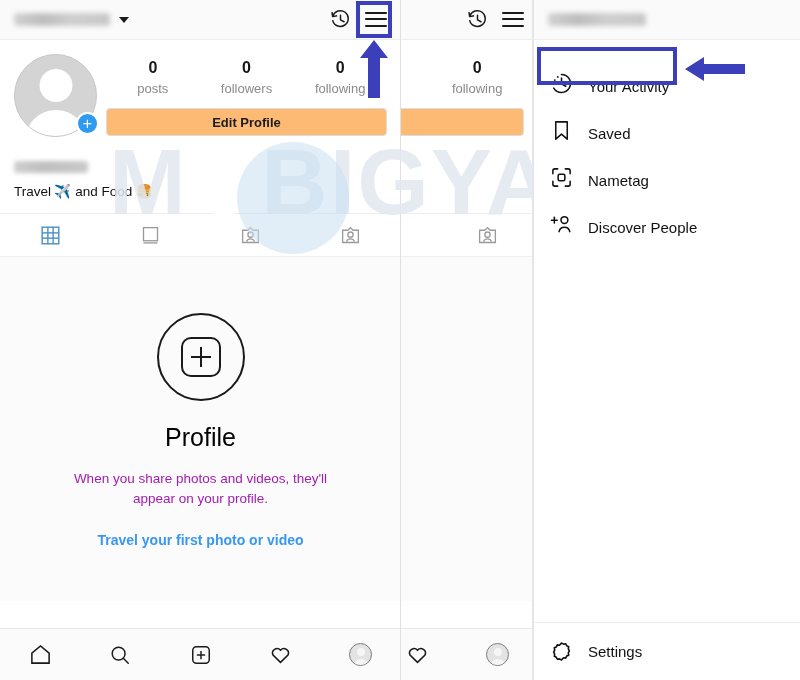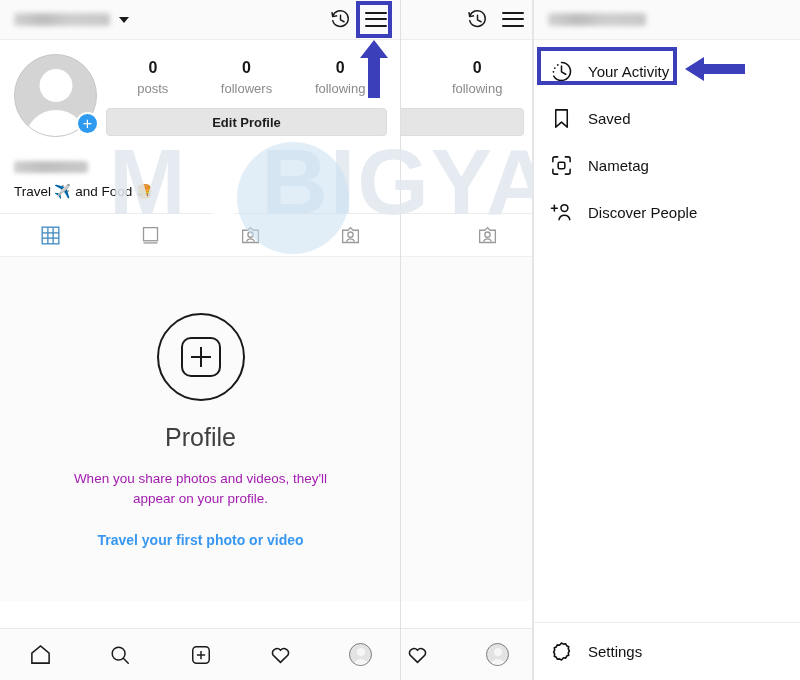--- a/index.html
+++ b/index.html
@@ -147,21 +147,21 @@
   }
   .stat-row { display: flex; }
   .stat { flex: 1; text-align: center; }
   .stat-num { font-size: 16px; font-weight: bold; color: #161616; line-height: 20px; }
   .stat-lbl { font-size: 13px; color: #8a8a8a; margin-top: 3px; }
   .edit-btn {
     margin-top: 12px;
     height: 28px;
     border: 1px solid #dcdcdc;
     border-radius: 4px;
-    background: #e5e5e5;
+    background: #fdba74;
     display: flex; align-items: center; justify-content: center;
     font-size: 13px; font-weight: bold; color: #1c1c1c;
   }
 
   .bio-zone { padding: 24px 14px 0 14px; }
   .bio-name-blur {
     width: 74px; height: 12px; border-radius: 3px;
     background: linear-gradient(90deg,#cfcfcf,#bfbfbf 40%,#cacaca);
     filter: blur(2.2px);
     margin-bottom: 10px;
@@ -192,21 +192,21 @@
   .empty-sq {
     width: 40px; height: 40px;
     border: 2px solid #1a1a1a; border-radius: 10px;
     position: relative;
   }
   .empty-sq::before, .empty-sq::after {
     content: ""; position: absolute; background: #1a1a1a;
   }
   .empty-sq::before { left: 8px; top: 17px; width: 20px; height: 2px; }
   .empty-sq::after  { top: 8px; left: 17px; height: 20px; width: 2px; }
-  .empty-title { margin-top: 22px; font-size: 25px; color: #404040; }
+  .empty-title { margin-top: 22px; font-size: 25px; color: #000000; }
   .empty-sub {
     margin: 17px auto 0; max-width: 295px;
     font-size: 13.5px; color: #a21caf; line-height: 1.45;
   }
   .empty-link {
     margin-top: 24px; font-size: 14px; font-weight: bold; color: #3897f0;
   }
 
   .bottomnav {
     position: absolute; left: 0; bottom: 0;
@@ -238,21 +238,21 @@
   .drawer-head {
     height: 40px;
     display: flex; align-items: center;
     padding-left: 14px;
     border-bottom: 1px solid #ededed;
     background: #fafafa;
   }
   .drawer-head .username-blur { width: 98px; }
   .menu { padding-top: 8px; }
   .menu-item {
-    display: flex; align-items: center;
+    display: flex; align-items: flex-end;
     height: 47px;
     padding-left: 16px;
     position: relative;
   }
   .menu-icon {
     width: 30px; flex: none;
     display: flex; align-items: center; justify-content: flex-start;
   }
   .menu-label { font-size: 15px; color: #121212; margin-left: 8px; }
   .drawer-settings {

